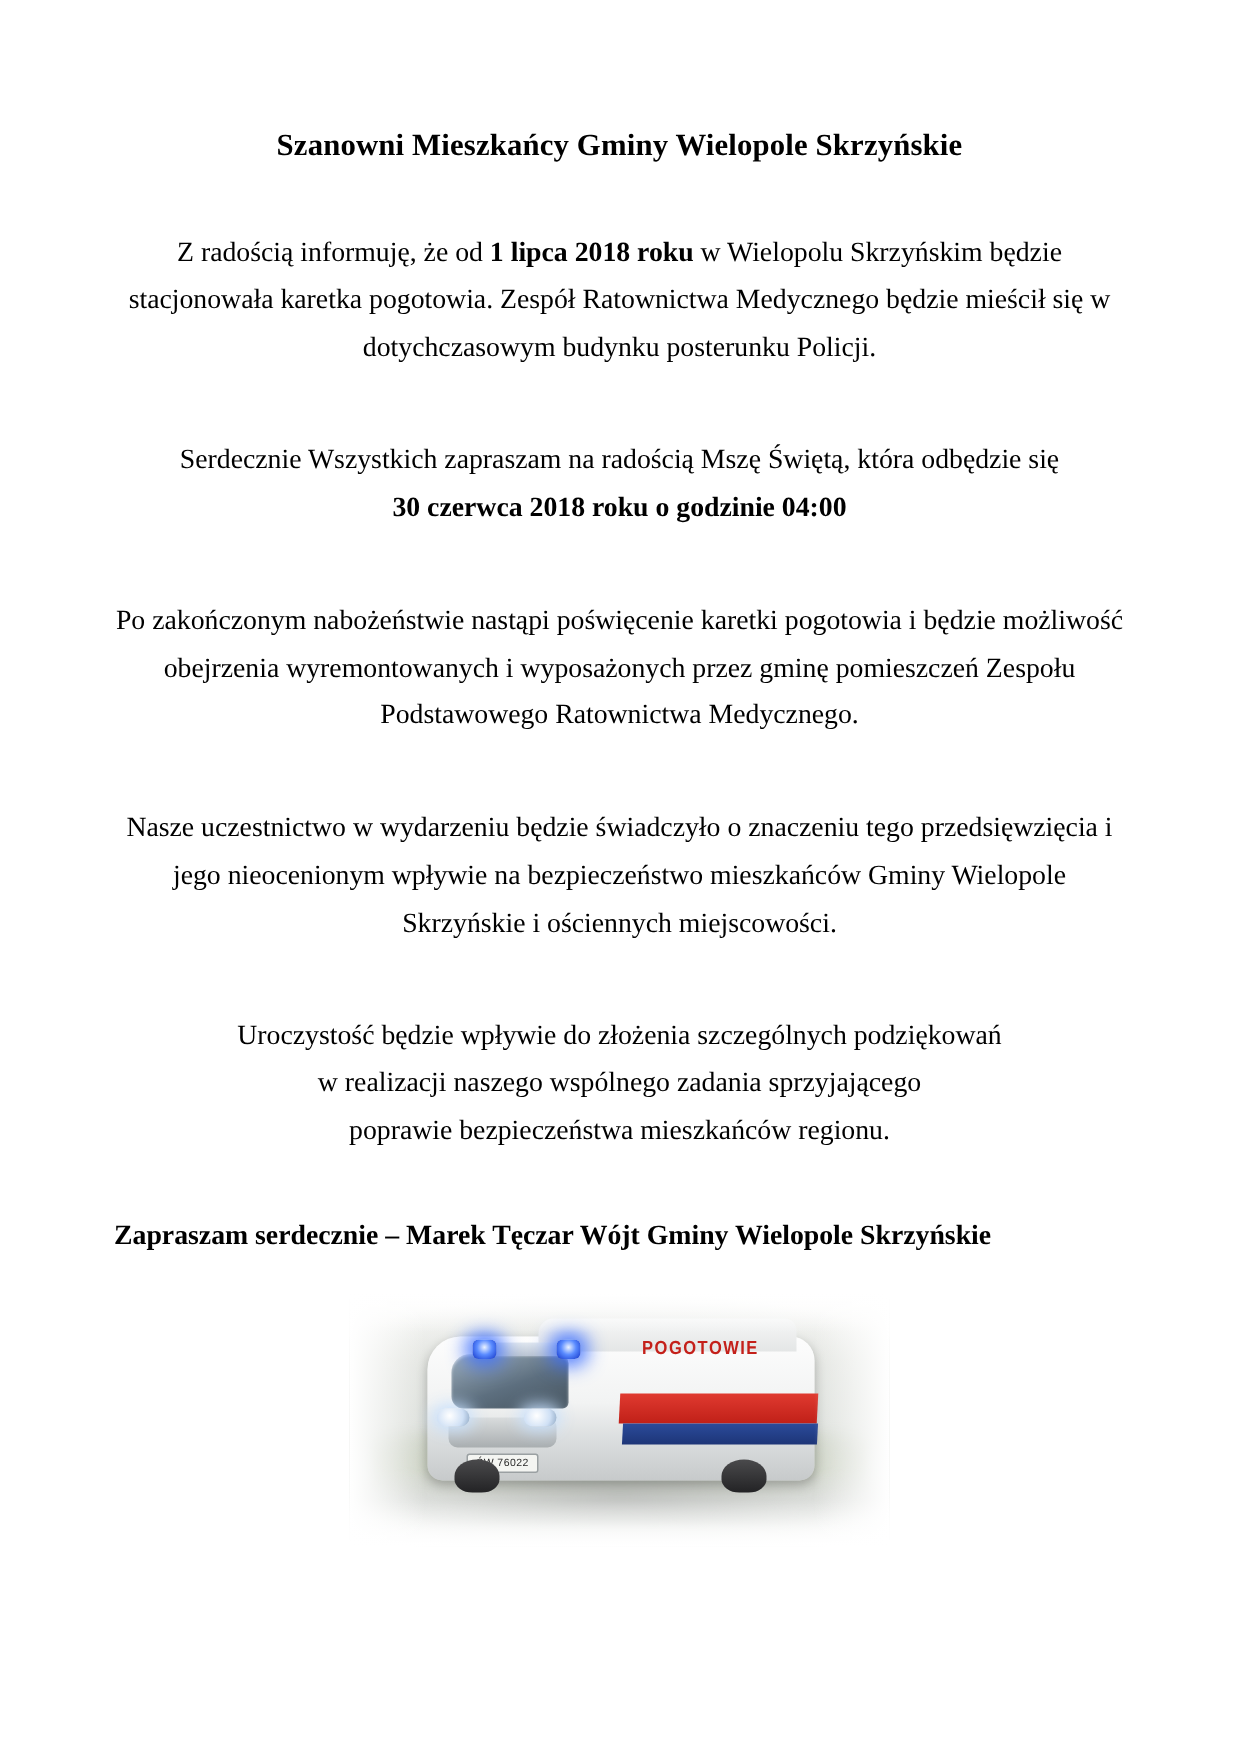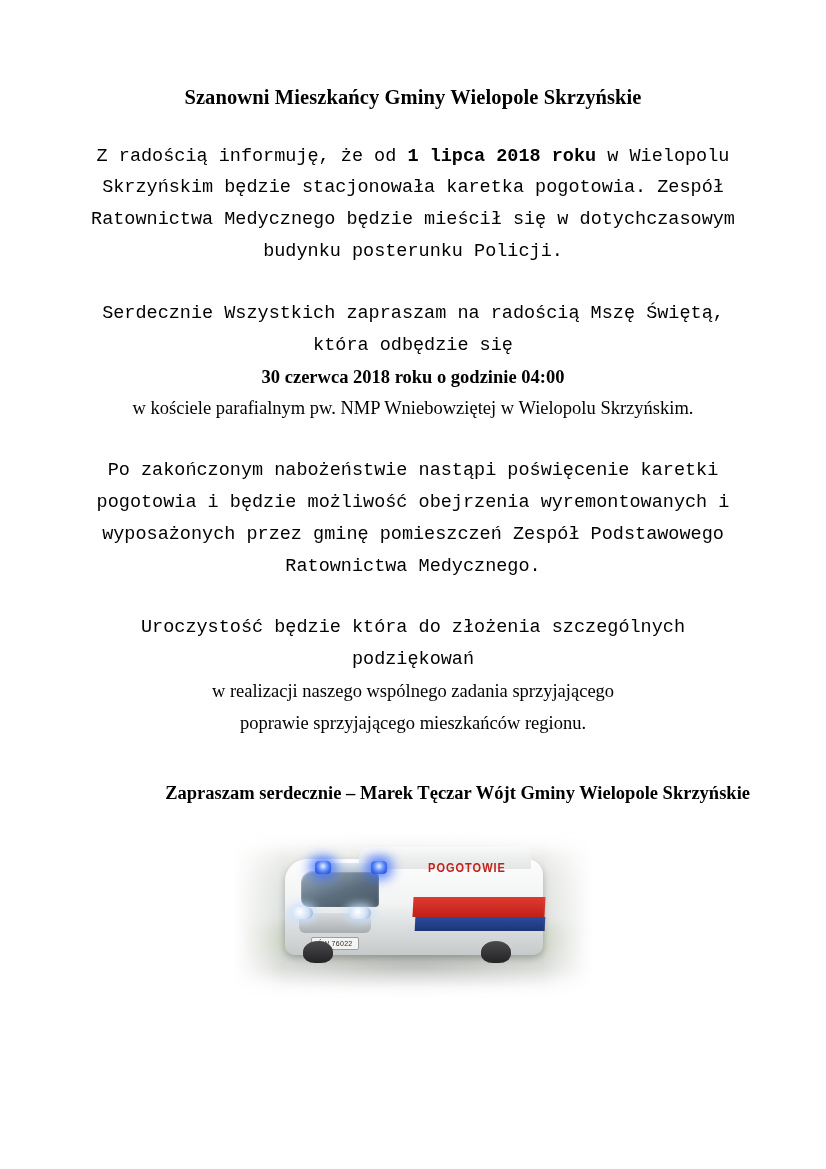--- a/index.html
+++ b/index.html
@@ -30,28 +30,27 @@
     margin: 22px 0 0 0;
     line-height: 1.3;
   }
   .para {
     text-align: center;
     font-size: 18.5px;
     line-height: 1.72;
     margin: 0;
   }
   .para.block-gap {
-    margin-top: 30px;
-    font-family: Liberation Mono, monospace;
+    margin-top: 43px;
   }
   .para b {
     font-weight: bold;
   }
   .signature {
-    text-align: right;
+    text-align: left;
     font-weight: bold;
     font-size: 18.5px;
     margin-top: 40px;
     line-height: 1.5;
   }
   .photo-wrap {
     margin-top: 22px;
     display: flex;
     justify-content: center;
   }
@@ -212,29 +211,29 @@
 <body>
 
 <div class="page">
 
   <h1 class="doc-title">Szanowni Mieszkańcy Gminy Wielopole Skrzyńskie</h1>
 
   <p class="para block-gap"><span>Z radością informuję, że od </span><b>1 lipca 2018 roku</b><span> w Wielopolu Skrzyńskim  będzie stacjonowała karetka pogotowia. Zespół Ratownictwa Medycznego będzie mieścił się w dotychczasowym budynku posterunku Policji.</span></p>
 
   <p class="para block-gap">Serdecznie Wszystkich zapraszam na radością Mszę Świętą, która odbędzie się</p>
   <p class="para"><b>30 czerwca 2018 roku o godzinie 04:00</b></p>
-  <p class="para">w kościele parafialnym pw. NMP Wniebowziętej  w Wielopolu Skrzyńskim.</p>
-
-  <p class="para block-gap">Po zakończonym nabożeństwie nastąpi poświęcenie karetki pogotowia i będzie możliwość obejrzenia wyremontowanych i wyposażonych przez gminę pomieszczeń Zespół Podstawowego Ratownictwa Medycznego.</p>
-
-
-
-  <p class="para block-gap">Uroczystość będzie która do złożenia szczególnych podziękowań</p>
+
+  <p class="para block-gap">Po zakończonym nabożeństwie nastąpi poświęcenie karetki pogotowia i będzie możliwość obejrzenia wyremontowanych i wyposażonych przez gminę pomieszczeń Zespołu Podstawowego Ratownictwa Medycznego.</p>
+
+
+  <p class="para block-gap">Nasze uczestnictwo w wydarzeniu będzie świadczyło o znaczeniu tego przedsięwzięcia i jego nieocenionym wpływie na bezpieczeństwo mieszkańców Gminy Wielopole Skrzyńskie i ościennych miejscowości.</p>
+
+  <p class="para block-gap">Uroczystość będzie wpływie do złożenia szczególnych podziękowań</p>
   <p class="para">w realizacji naszego wspólnego zadania sprzyjającego</p>
-  <p class="para">poprawie sprzyjającego mieszkańców regionu.</p>
+  <p class="para">poprawie bezpieczeństwa mieszkańców regionu.</p>
 
   <p class="signature">Zapraszam serdecznie – Marek Tęczar Wójt Gminy Wielopole Skrzyńskie</p>
 
   <div class="photo-wrap">
     <div class="photo">
       <div class="ph-bg"></div>
       <div class="ph-grass"></div>
       <div class="ph-road"></div>
 
       <div class="veh">

